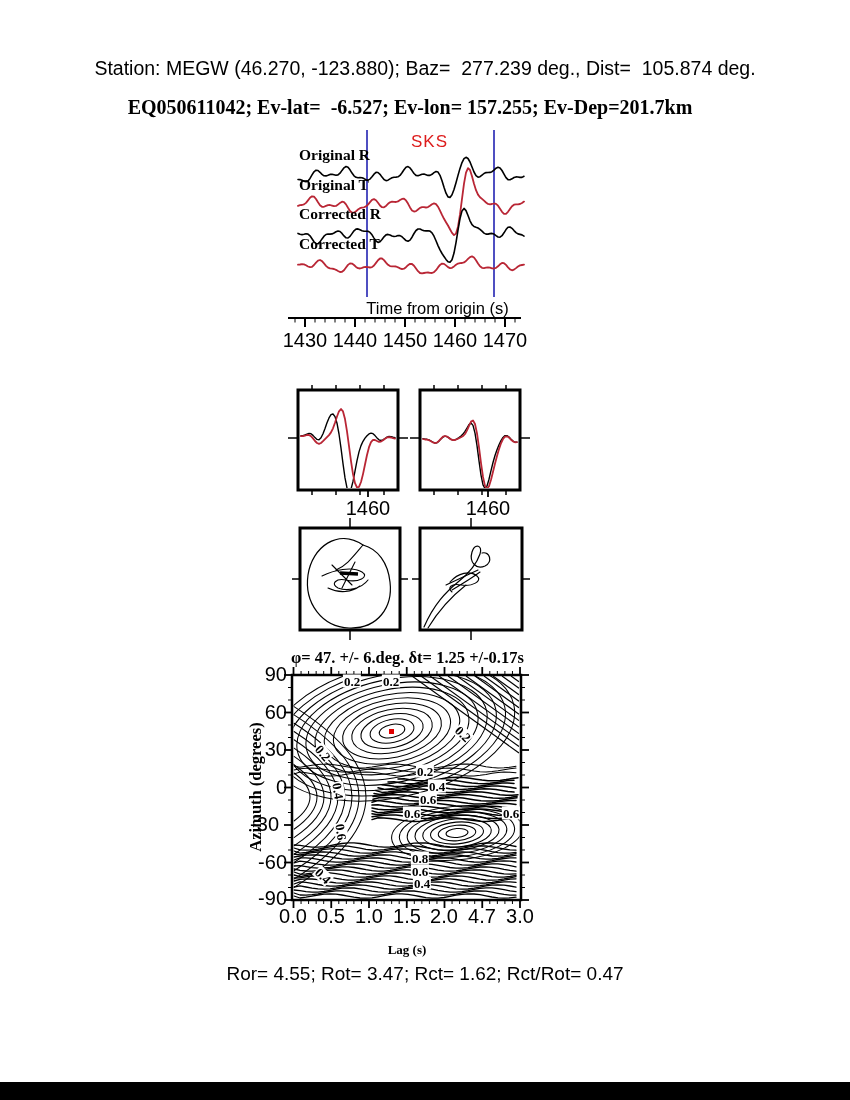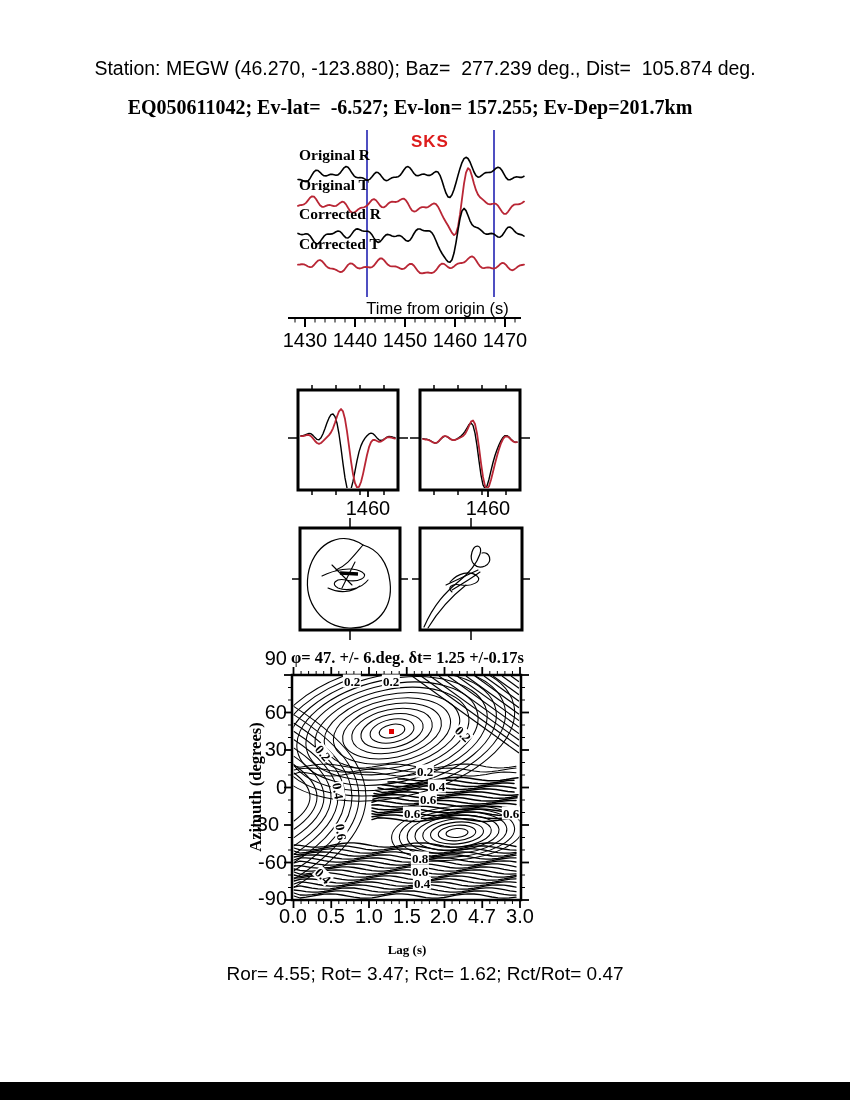--- a/index.html
+++ b/index.html
@@ -3,21 +3,21 @@
 <meta charset="utf-8">
 <style>
   html,body{margin:0;padding:0;background:#ffffff;}
   .page{position:relative;width:850px;height:1100px;background:#ffffff;overflow:hidden;
         font-family:"Liberation Sans",sans-serif;color:#000;}
   .abs{position:absolute;}
   .sans{font-family:"Liberation Sans",sans-serif;}
   .serb{font-family:"Liberation Serif",serif;font-weight:bold;}
   .title1{left:0;top:57px;width:850px;text-align:center;font-size:19.5px;white-space:pre;}
   .title2{left:0;top:96px;width:820px;text-align:center;font-size:20px;white-space:pre;}
-  .phase{left:411px;top:132px;font-size:17px;font-weight:700;color:#dd1c1c;letter-spacing:1px;}
+  .phase{left:411px;top:132px;font-size:17px;font-weight:400;color:#dd1c1c;letter-spacing:1px;}
   .trlab{font-size:15.5px;line-height:17px;}
   .axlab{left:355px;top:299px;width:165px;text-align:center;font-size:16.5px;}
   .xt{width:56px;text-align:center;font-size:20px;line-height:21px;}
   .yt{width:50px;text-align:right;font-size:20px;line-height:21px;}
   .ctitle{left:291px;top:648px;font-size:16.5px;white-space:pre;}
   .azlab{left:176px;top:777px;width:160px;height:20px;text-align:center;font-size:16.5px;
          transform:rotate(-90deg);}
   .laglab{left:357px;top:942px;width:100px;text-align:center;font-size:13px;}
   .footer{left:0;top:963px;width:850px;text-align:center;font-size:19px;white-space:pre;}
   .cl{background:#ffffff;font-family:"Liberation Serif",serif;font-weight:bold;font-size:13px;
@@ -323,21 +323,21 @@
   <span class="abs txt xt sans" style="left:427px;top:330px;">1460</span>
   <span class="abs txt xt sans" style="left:477px;top:330px;">1470</span>
 
   <span class="abs txt xt sans" style="left:340px;top:498px;">1460</span>
   <span class="abs txt xt sans" style="left:460px;top:498px;">1460</span>
 
   <div class="abs txt ctitle serb">φ= 47. +/- 6.deg. δt= 1.25 +/-0.17s</div>
   <div class="abs txt azlab serb">Azimuth (degrees)</div>
   <div class="abs txt laglab serb">Lag (s)</div>
 
-  <span class="abs txt yt sans" style="left:237px;top:648px;">90</span>
+  <span class="abs txt yt sans" style="left:237px;top:664px;">90</span>
   <span class="abs txt yt sans" style="left:237px;top:702px;">60</span>
   <span class="abs txt yt sans" style="left:237px;top:739px;">30</span>
   <span class="abs txt yt sans" style="left:237px;top:777px;">0</span>
   <span class="abs txt yt sans" style="left:229px;top:814px;">-30</span>
   <span class="abs txt yt sans" style="left:237px;top:852px;">-60</span>
   <span class="abs txt yt sans" style="left:237px;top:888px;">-90</span>
 
   <span class="abs txt xt sans" style="left:265px;top:906px;">0.0</span>
   <span class="abs txt xt sans" style="left:303px;top:906px;">0.5</span>
   <span class="abs txt xt sans" style="left:341px;top:906px;">1.0</span>

